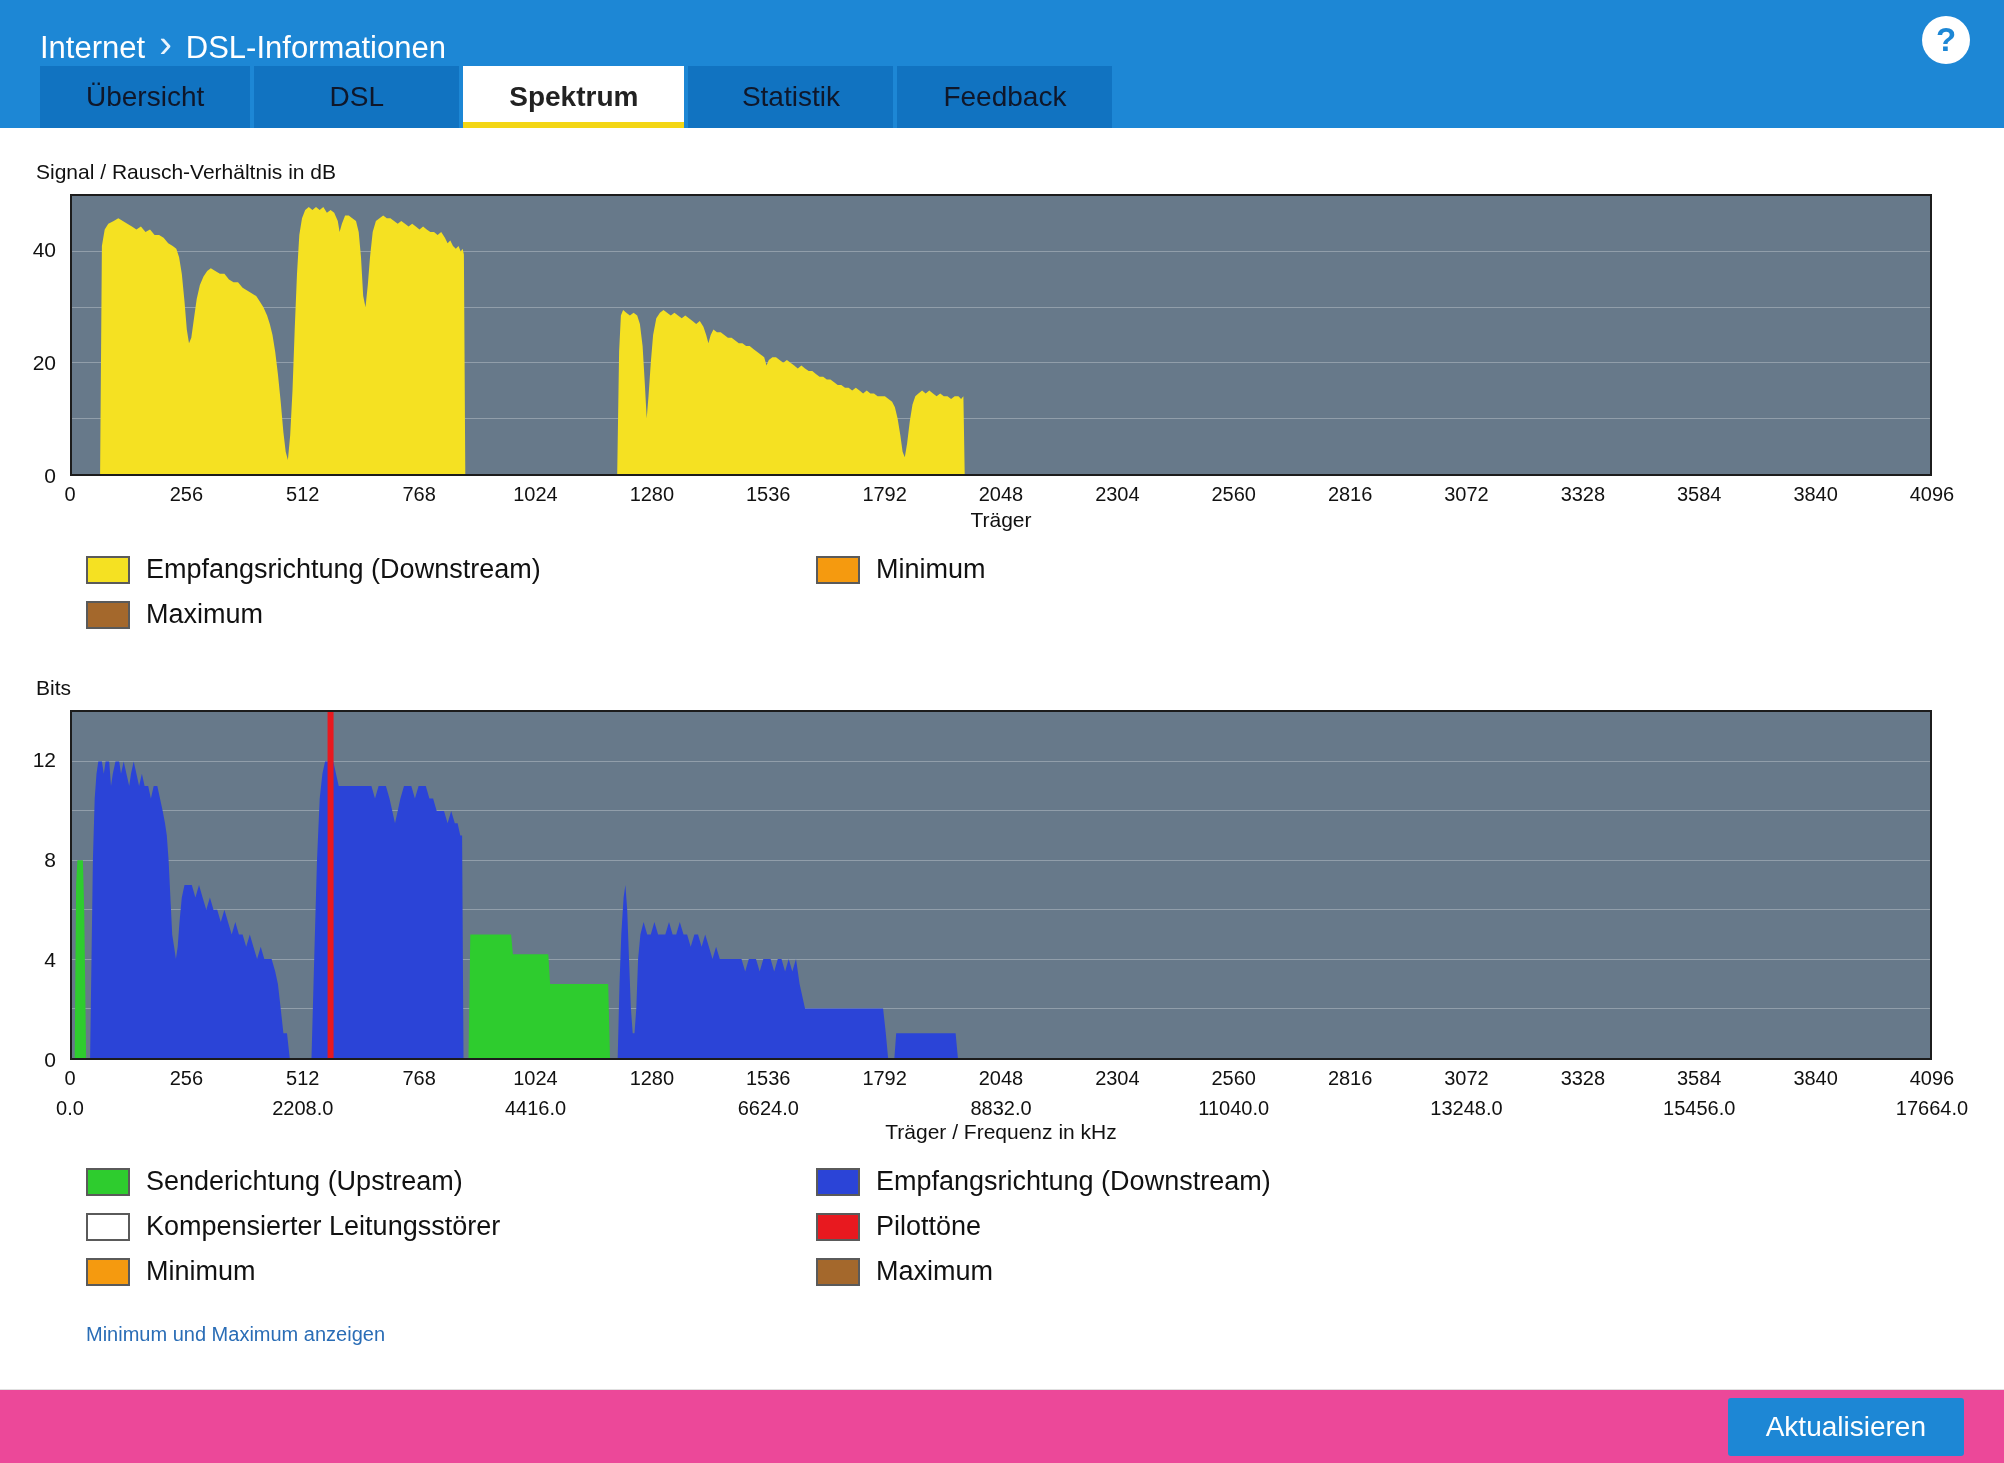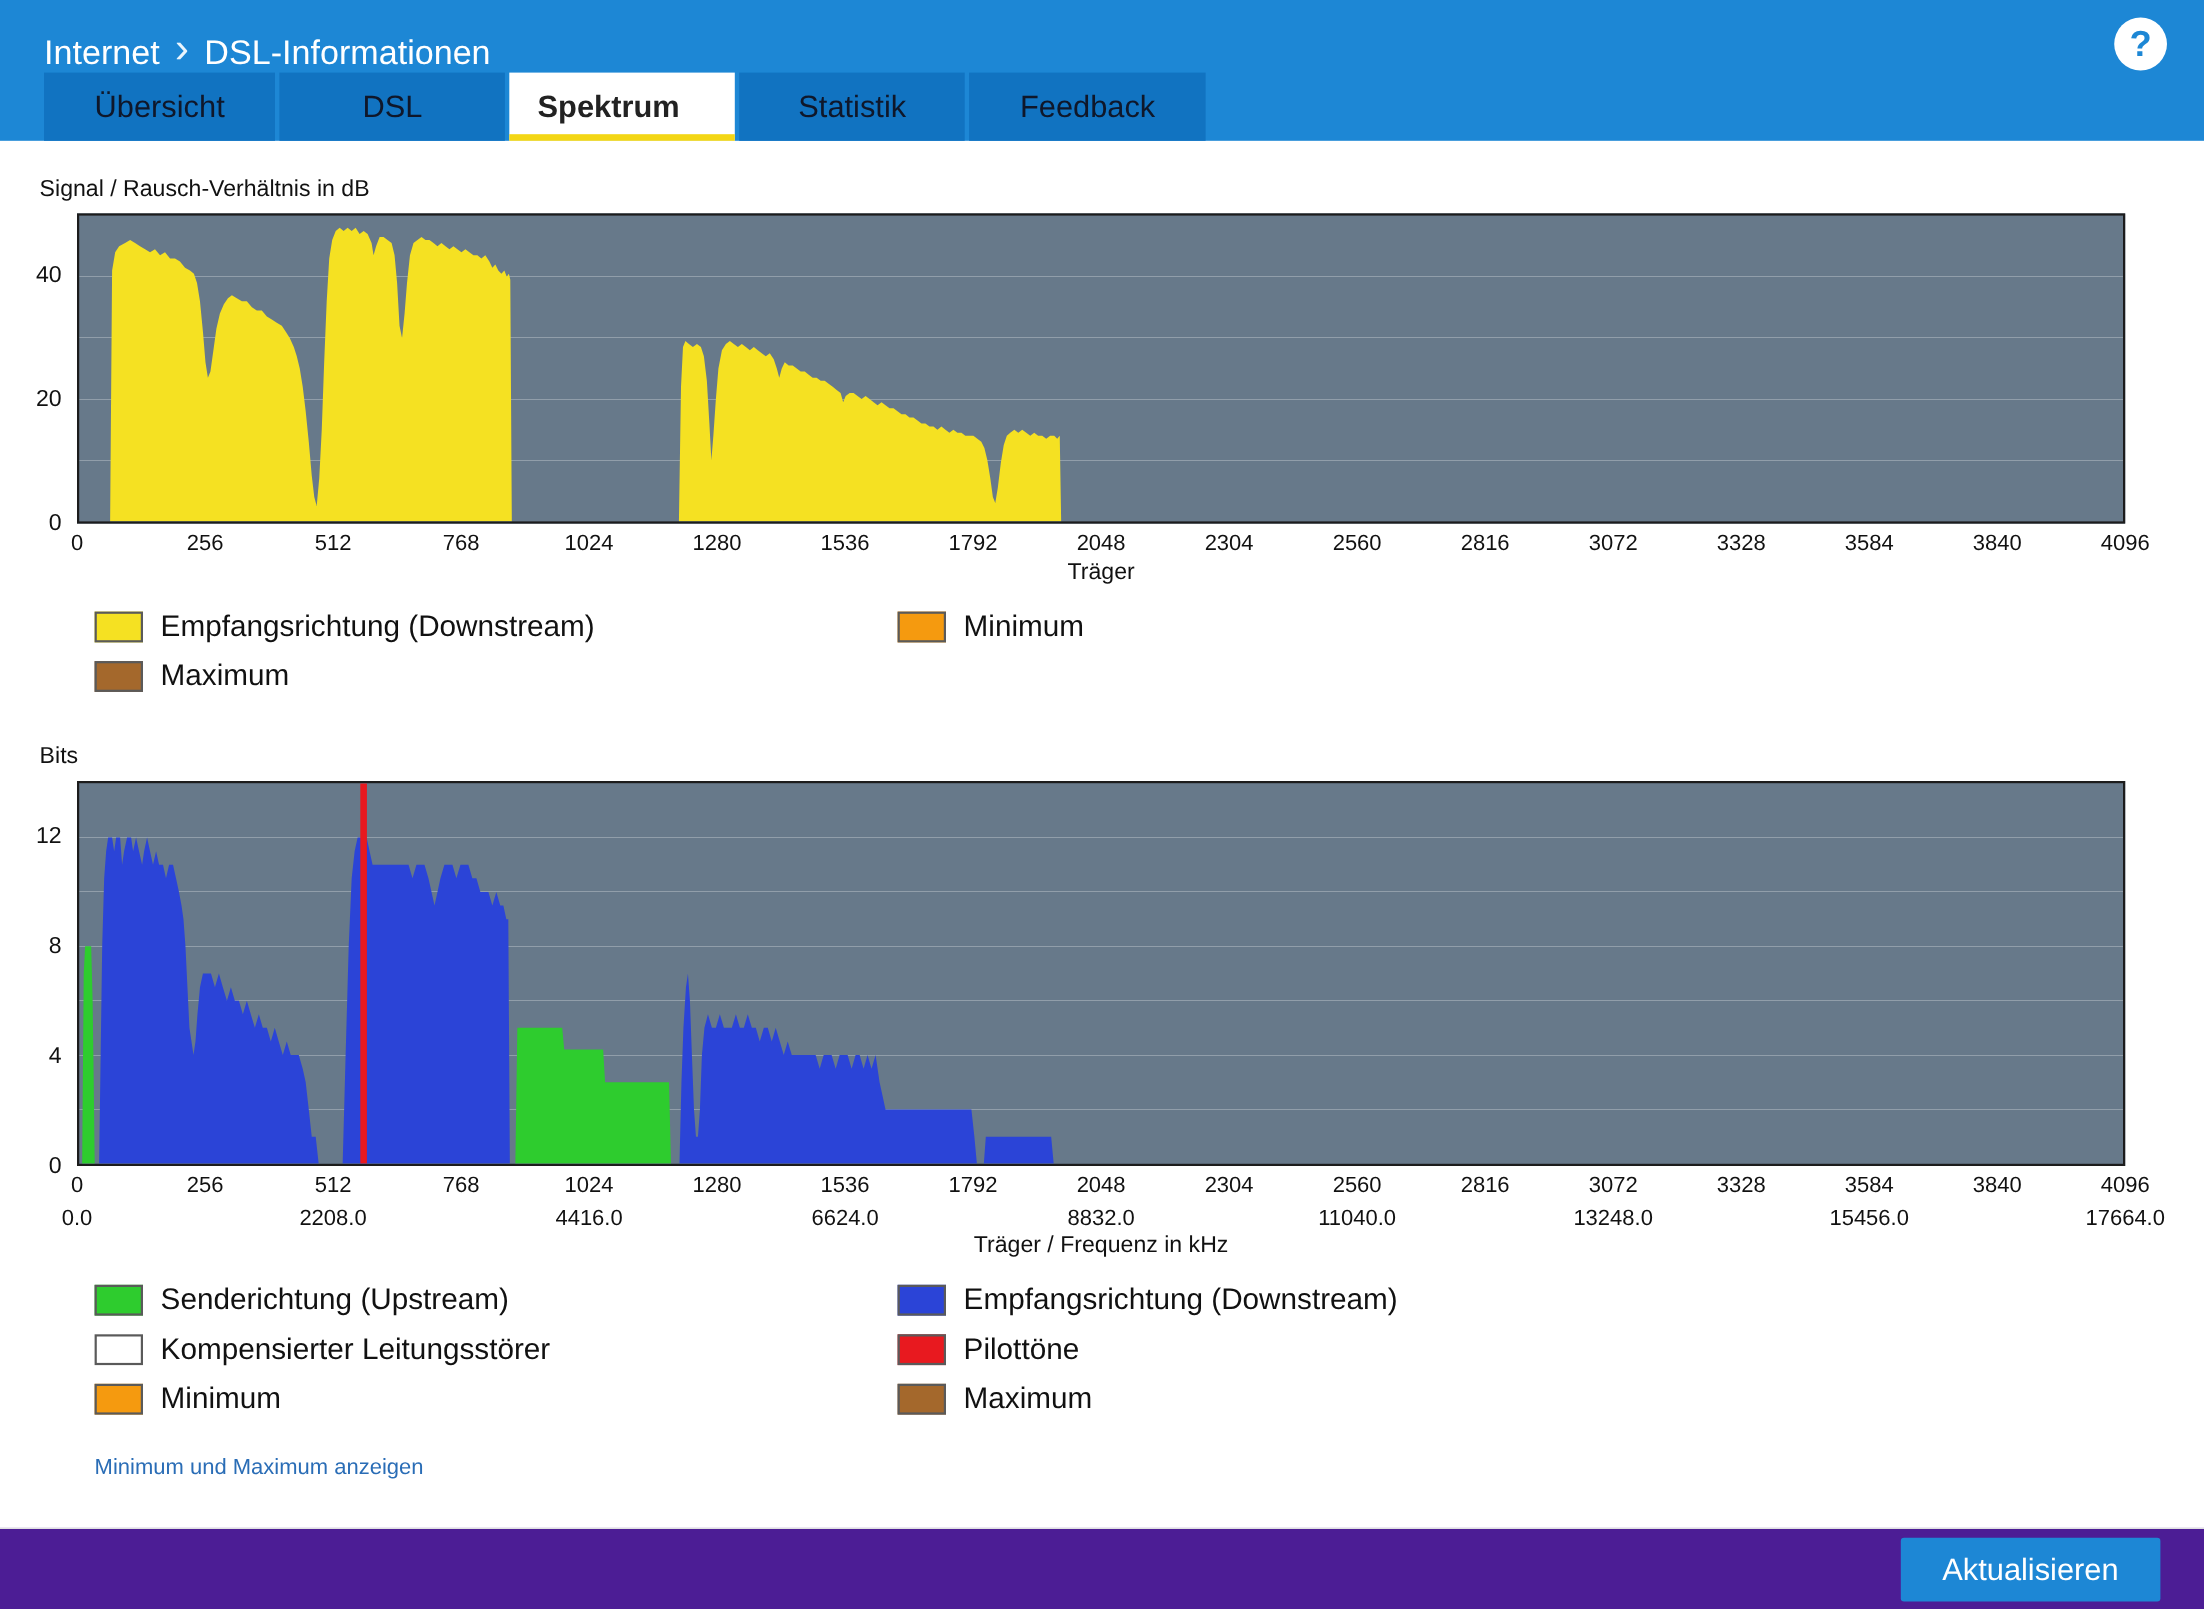--- a/index.html
+++ b/index.html
@@ -17,21 +17,21 @@
     position:absolute; top:16px; right:34px; width:48px; height:48px; border-radius:50%;
     background:#ffffff; color:#1d87d5; font-size:33px; font-weight:bold;
     display:flex; align-items:center; justify-content:center; cursor:pointer;
   }
   .tab-bar { position:absolute; left:40px; bottom:0; display:flex; gap:4px; }
   .tab {
     min-width:205px; height:62px; padding:0 46px; background:#1173c1; color:#0f172a;
     font-size:28px; display:flex; align-items:center; justify-content:center;
     position:relative; cursor:pointer;
   }
-  .tab.active { background:#ffffff; color:#222; font-weight:bold;padding-left:21px; }
+  .tab.active { background:#ffffff; color:#222; font-weight:bold; }
   .tab-underline { position:absolute; left:0; right:0; bottom:0; height:6px; background:#f3d615; }
 
   
   .content { padding:0 36px; }
   .chart-title { margin:32px 0 10px 0; font-size:21px; font-weight:400; color:#111; }
   .sec2 .chart-title { margin-top:46px; }
   .chart { margin-left:34px; margin-right:36px; }
   .plot-wrap { position:relative; }
   .plot { position:relative; width:100%; background:#67798a; border:2px solid #1c1c1c; overflow:hidden; }
   #chart-0 .plot { height:282px; }
@@ -45,21 +45,21 @@
   .x-axis-title { text-align:center; font-size:21px; color:#111; height:28px; margin-top:2px; }
 
   
   .legend { display:grid; grid-template-columns:730px auto; row-gap:14px; margin:18px 0 0 50px; }
   .legend-item { display:flex; align-items:center; font-size:27px; color:#111; }
   .swatch { width:44px; height:28px; border:2px solid #5a5a5a; margin-right:16px; flex:none; }
 
   .minmax-link { display:inline-block; margin:36px 0 0 50px; font-size:20px; color:#2a6db6; text-decoration:none; cursor:pointer; }
 
   
-  .footer { position:absolute; left:0; right:0; bottom:0; height:74px; background:#4c1d95; border-top:1px solid #e0e0e0; }
+  .footer { position:absolute; left:0; right:0; bottom:0; height:74px; background:#ec4899; border-top:1px solid #e0e0e0; }
   .refresh-btn {
     position:absolute; right:40px; top:8px; height:58px; padding:0 38px;
     background:#1d87d5; color:#fff; font-size:28px; font-family:"Liberation Sans",sans-serif;
     border:none; border-radius:3px; cursor:pointer;
   }
 </style>
 </head>
 <body>
 
 <div class="header">

